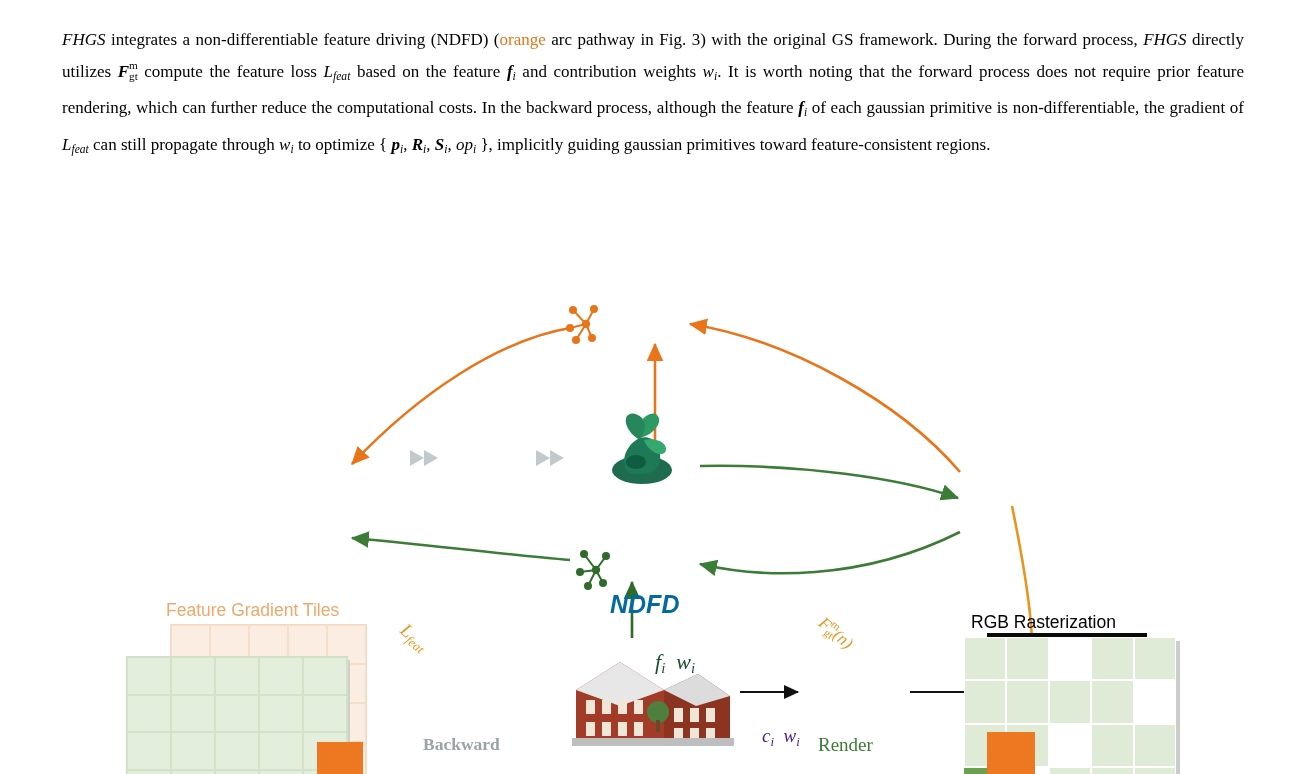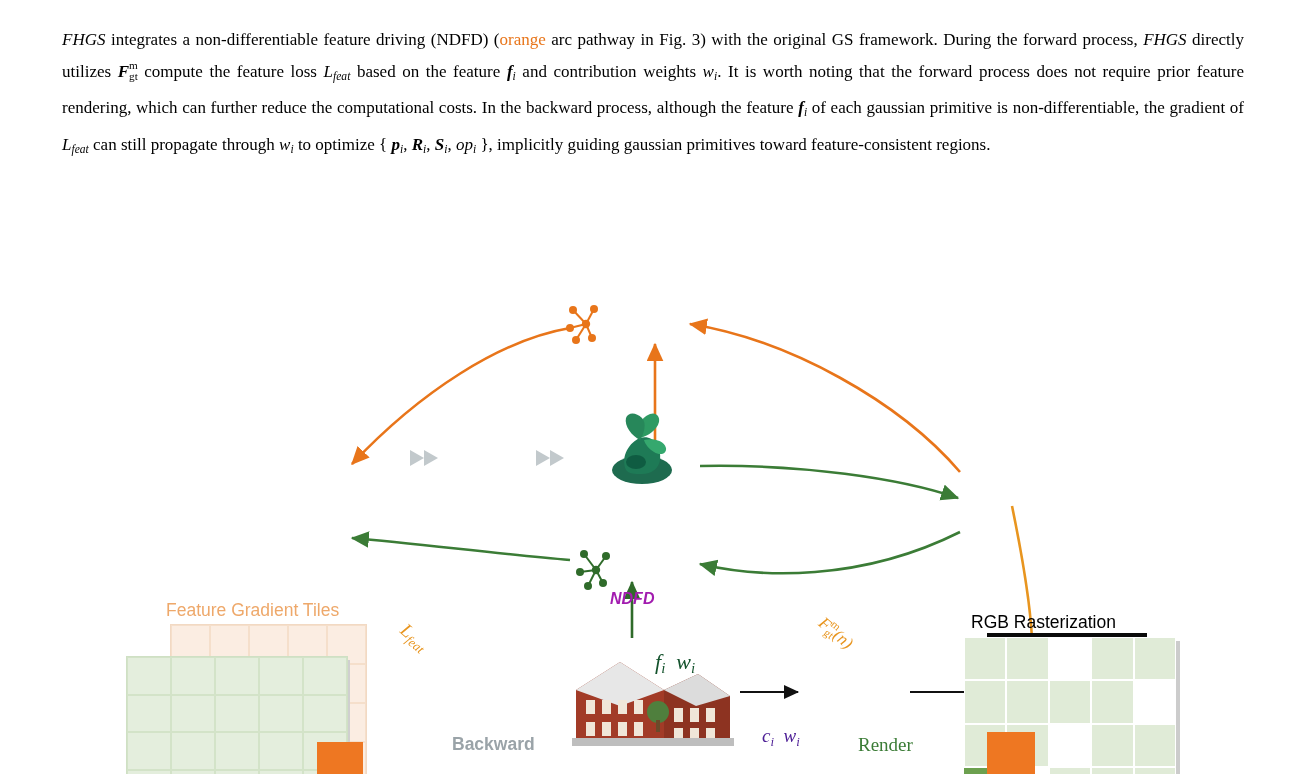--- a/index.html
+++ b/index.html
@@ -150,24 +150,24 @@
   .sq-green-right {
     position: absolute;
     left: 964px; top: 486px;
     width: 42px; height: 44px;
     background: #6CA04F;
   }
 
   
   #ndfd-label {
     left: 610px; top: 308px;
-    font-size: 16px;
+    font-size: 25px;
     font-weight: bold;
     font-style: italic;
-    color: #a21caf;
+    color: #0369a1;
   }
 
   
   .edge-lbl {
     position: absolute;
     font-family: "Liberation Serif", serif;
     white-space: nowrap;
   }
   #lbl-lfeat {
     left: 410px; top: 337px;
@@ -195,27 +195,26 @@
     left: 762px; top: 443px;
     font-size: 19px;
     font-style: italic;
     color: #4c1d95;
   }
   #lbl-render {
     left: 818px; top: 452px;
     font-size: 19px;
     color: #3B7C36;
     font-family: "Liberation Serif", serif;
-    margin-left: 40px;
   }
   #lbl-backward {
-    left: 452px; top: 452px;
+    left: 423px; top: 452px;
     font-size: 17.5px;
     font-weight: bold;
-    font-family: Liberation Sans, sans-serif;
+    font-family: Liberation Serif, serif;
     color: #9AA3A8;
   }
 </style>
 </head>
 <body>
 
 <div id="paragraph">
   <span class="ital">FHGS</span><span> integrates a non-differentiable feature driving (NDFD) (</span><span class="orange-word">orange</span><span> arc pathway in Fig. 3) with the original GS framework. During the forward process, </span><span class="ital">FHGS</span><span> directly utilizes </span><span class="bf mathvar">F</span><span class="supsub"><span>m</span><span>gt</span></span><span> compute the feature loss </span><span class="mathvar">L</span><span class="sub">feat</span><span> based on the feature </span><span class="bf mathvar">f</span><span class="sub">i</span><span> and contribution weights </span><span class="mathvar">w</span><span class="sub">i</span><span>. It is worth noting that the forward process does not require prior feature rendering, which can further reduce the computational costs. In the backward process, although the feature </span><span class="bf mathvar">f</span><span class="sub">i</span><span> of each gaussian primitive is non-differentiable, the gradient of </span><span class="mathvar">L</span><span class="sub">feat</span><span> can still propagate through </span><span class="mathvar">w</span><span class="sub">i</span><span> to optimize { </span><span class="bf mathvar">p</span><span class="sub">i</span><span>, </span><span class="bf mathvar">R</span><span class="sub">i</span><span>, </span><span class="bf mathvar">S</span><span class="sub">i</span><span>, </span><span class="mathvar">op</span><span class="sub">i</span><span> }, implicitly guiding gaussian primitives toward feature-consistent regions.</span>
 </div>
 

